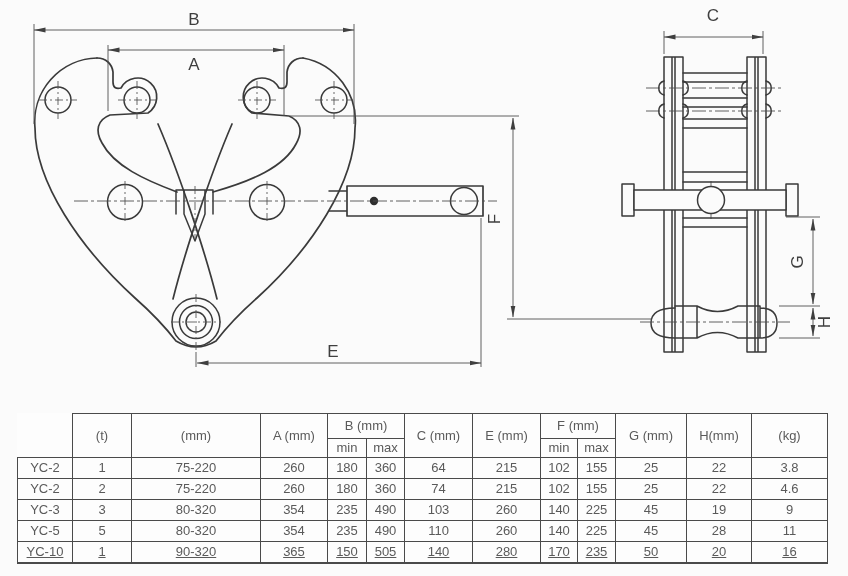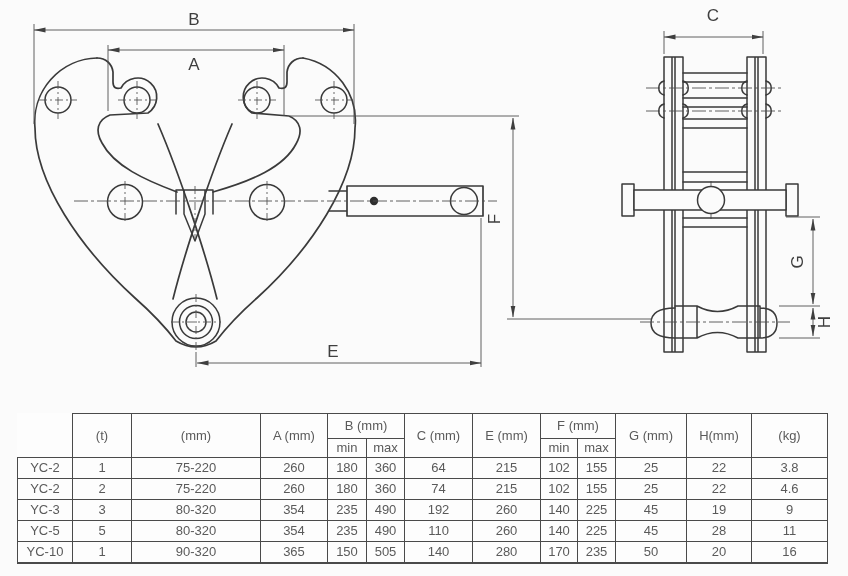--- a/index.html
+++ b/index.html
@@ -18,21 +18,21 @@
   .dimline{marker-start:url(#arr);marker-end:url(#arr);}
   .lbl{font-size:17px;fill:#3f3f3f;}
 
   
   table.spec{position:absolute;left:17px;top:413px;width:810px;border-collapse:collapse;
              table-layout:fixed;font-size:13px;color:#5a5a5a;background:#fdfdfd;}
   table.spec td,table.spec th{border:1px solid #4a4a4a;text-align:center;vertical-align:middle;
              padding:0;font-weight:400;line-height:1.05;overflow:hidden;white-space:nowrap;}
   table.spec .blank{border:none;background:transparent;}
   tr.hr1{height:25px;} tr.hr2{height:19px;} tr.dr{height:21px;}
-  tr.last td{border-bottom-width:2px;}
+  tr.last td{border-bottom-width:2px;text-decoration:underline;}
 </style>
 </head>
 <body>
 
 <div class="stage">
 
   <svg width="848" height="410" viewBox="0 0 848 410">
     <defs>
       <marker id="arr" viewBox="0 0 12 6" refX="11.5" refY="3" markerWidth="12" markerHeight="6" orient="auto-start-reverse" markerUnits="userSpaceOnUse">
         <path d="M0,0.6 L12,3 L0,5.4 z" fill="#3f3f3f"></path>
@@ -220,21 +220,21 @@
       <td>22</td>
       <td>4.6</td>
     </tr>
     <tr class="dr">
       <td>YC-3</td>
       <td>3</td>
       <td>80-320</td>
       <td>354</td>
       <td>235</td>
       <td>490</td>
-      <td>192</td>
+      <td>103</td>
       <td>260</td>
       <td>140</td>
       <td>225</td>
       <td>45</td>
       <td>19</td>
       <td>9</td>
     </tr>
     <tr class="dr">
       <td>YC-5</td>
       <td>5</td>

